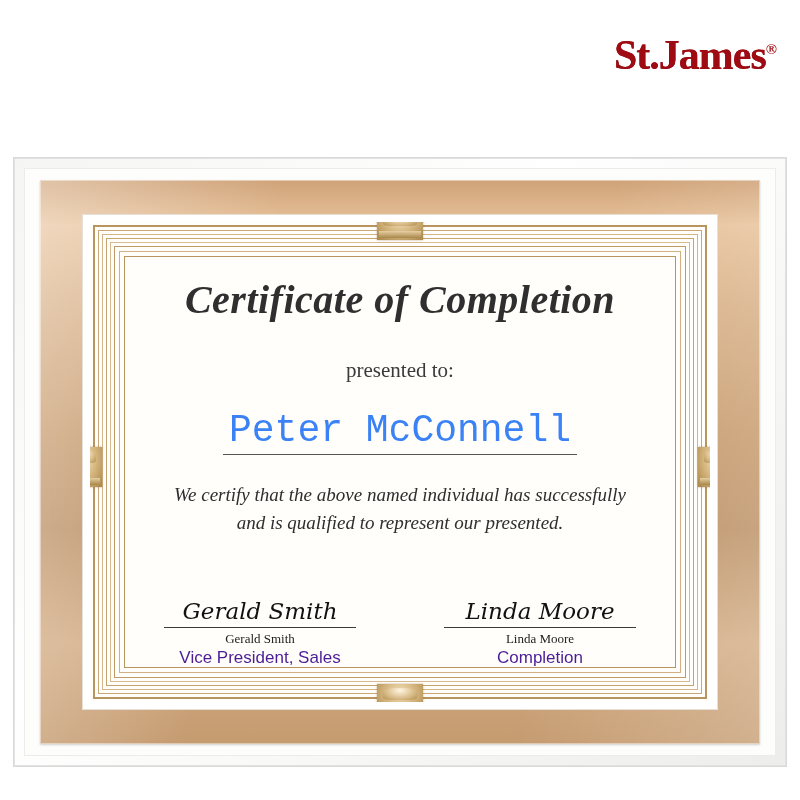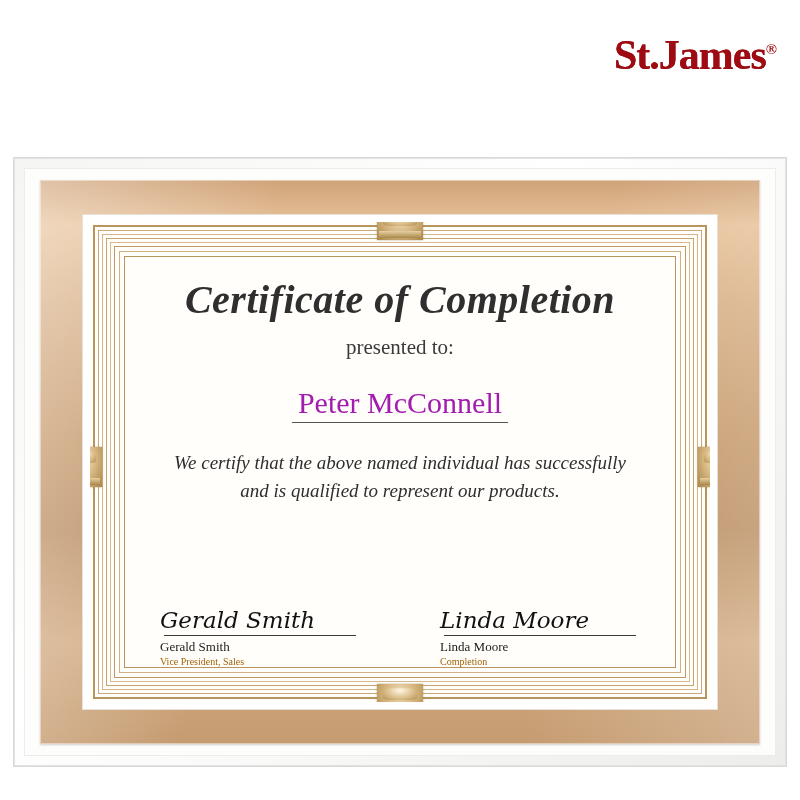--- a/index.html
+++ b/index.html
@@ -195,27 +195,27 @@
     font-size: 40px;
     letter-spacing: 0.5px;
     color: #2f2f2f;
     margin-top: 6px;
   }
 
   .cert-presented {
     font-family: "Liberation Serif", serif;
     font-size: 21px;
     color: #3a3a3a;
-    margin-top: 12px;
+    margin-top: 35px;
   }
 
   .cert-recipient {
-    font-family: Liberation Serif, serif;
-    font-size: 30px;
-    color: #a21caf;
+    font-family: Liberation Mono, monospace;
+    font-size: 38px;
+    color: #3b82f6;
     margin-top: 26px;
     display: inline-block;
     padding: 0 6px 2px 6px;
     border-bottom: 1.5px solid #555;
   }
 
   .cert-statement {
     font-family: "Liberation Serif", serif;
     font-size: 19px;
     line-height: 1.45;
@@ -228,21 +228,21 @@
   .signatures {
     position: absolute;
     left: 20px;
     right: 20px;
     bottom: 10px;
     display: flex;
     justify-content: space-between;
   }
   .sig {
     width: 200px;
-    text-align: left;
+    text-align: center;
   }
   .sig-script {
     font-family: "DejaVu Serif", serif;
     font-style: italic;
     font-size: 23px;
     color: #111;
     line-height: 1.05;
     padding-bottom: 2px;
     white-space: nowrap;
   }
@@ -251,23 +251,23 @@
     margin: 0 4px 3px 4px;
     height: 1px;
   }
   .sig-name {
     font-family: "Liberation Serif", serif;
     font-size: 13px;
     color: #222;
     line-height: 1.25;
   }
   .sig-role {
-    font-family: Liberation Serif, serif;
-    font-size: 10px;
-    color: #a16207;
+    font-family: Liberation Sans, sans-serif;
+    font-size: 17px;
+    color: #4c1d95;
     line-height: 1.25;
   }
 </style>
 </head>
 <body>
 
 <div id="page">
 
   <div class="brand">
     <span class="brand-text">St.James</span><span class="reg">®</span>
@@ -302,21 +302,21 @@
         <div class="cert-title">Certificate of Completion</div>
 
         <div class="cert-presented">presented to:</div>
 
         <div>
           <span class="cert-recipient">Peter McConnell</span>
         </div>
 
         <div class="cert-statement">
           <div>We certify that the above named individual has successfully</div>
-          <div>and is qualified to represent our products.</div>
+          <div>and is qualified to represent our presented.</div>
         </div>
 
         <div class="signatures">
 
           <div class="sig">
             <div class="sig-script">Gerald Smith</div>
             <div class="sig-rule"></div>
             <div class="sig-name">Gerald Smith</div>
             <div class="sig-role">Vice President, Sales</div>
           </div>

